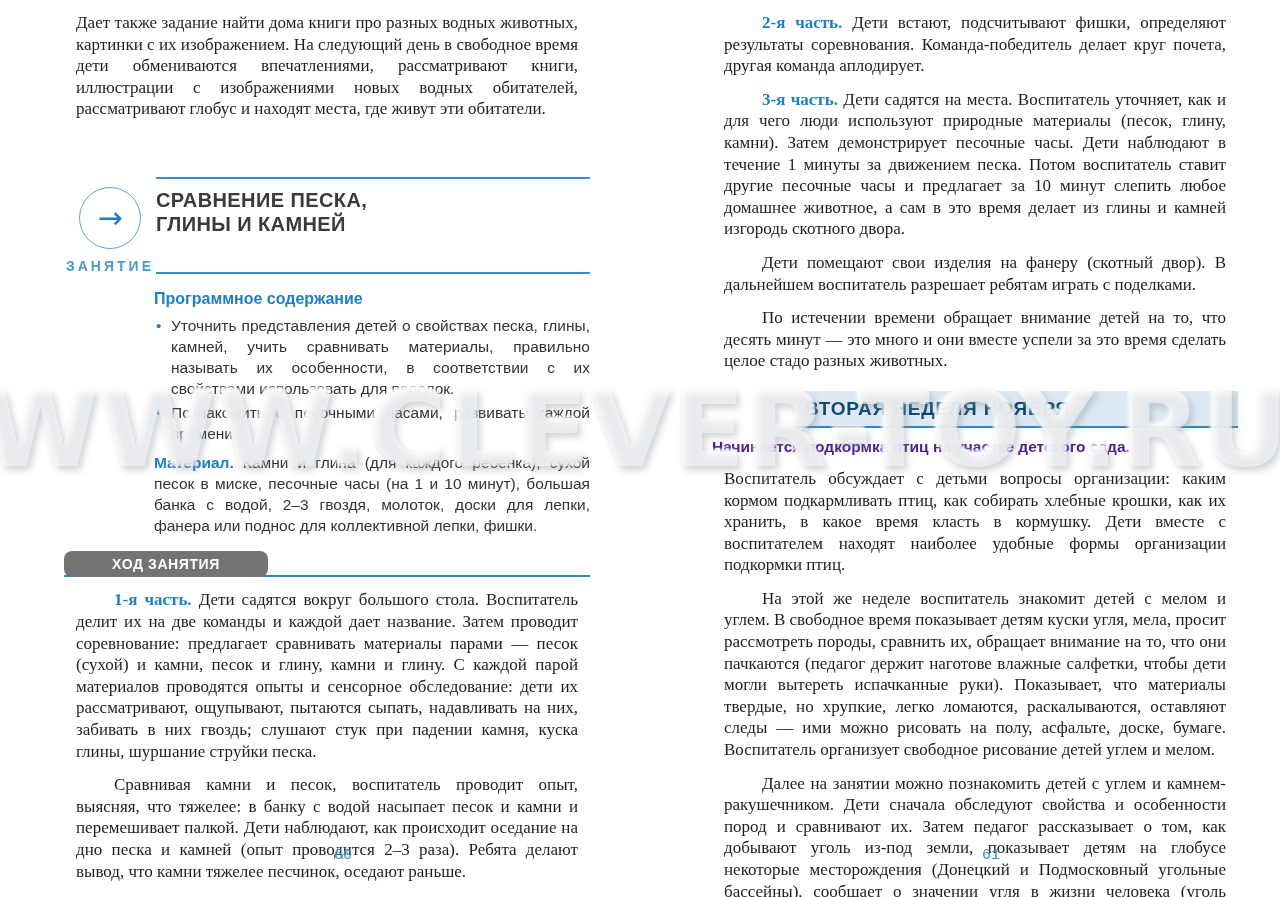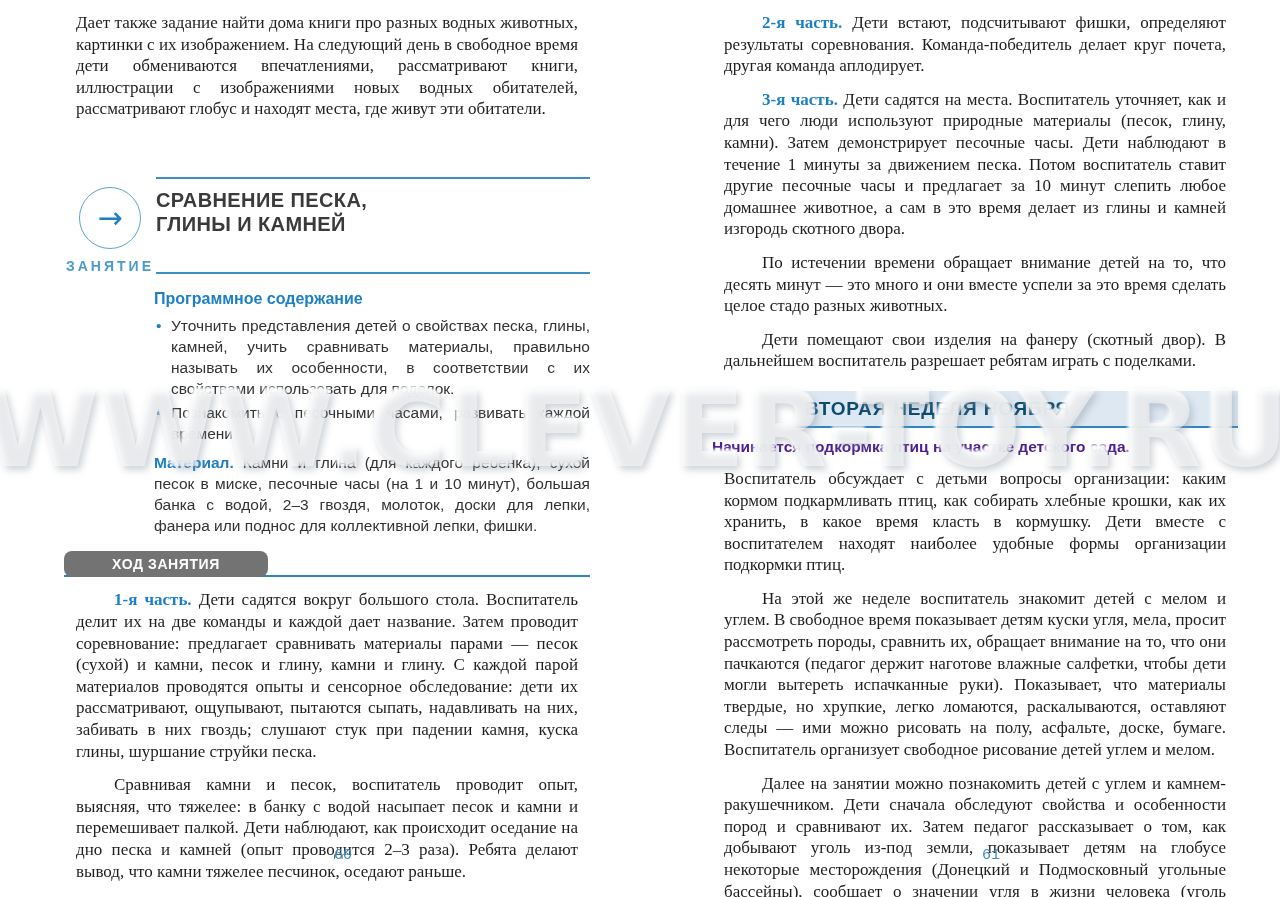--- a/index.html
+++ b/index.html
@@ -103,22 +103,22 @@
     <p class="body indent after-hod"><span class="runin">1-я часть.</span> <span>Дети садятся вокруг большого стола. Воспитатель делит их на две команды и каждой дает название. Затем проводит соревнование: предлагает сравнивать материалы парами — песок (сухой) и камни, песок и глину, камни и глину. С каждой парой материалов проводятся опыты и сенсорное обследование: дети их рассматривают, ощупывают, пытаются сыпать, надавливать на них, забивать в них гвоздь; слушают стук при падении камня, куска глины, шуршание струйки песка.</span></p>
     <p class="body indent">Сравнивая камни и песок, воспитатель проводит опыт, выясняя, что тяжелее: в банку с водой насыпает песок и камни и перемешивает палкой. Дети наблюдают, как происходит оседание на дно песка и камней (опыт проводится 2–3 раза). Ребята делают вывод, что камни тяжелее песчинок, оседают раньше.</p>
     <p class="body indent">В ходе соревнования команды отвечают по очереди, за каждый правильный ответ получают фишку. Воспитатель четко соблюдает правила соревнования.</p>
 
     <div class="pagenum">60</div>
   </div>
 
   <div class="page page-right">
     <p class="body indent intro"><span class="runin">2-я часть.</span> <span>Дети встают, подсчитывают фишки, определяют результаты соревнования. Команда-победитель делает круг почета, другая команда аплодирует.</span></p>
     <p class="body indent"><span class="runin">3-я часть.</span> <span>Дети садятся на места. Воспитатель уточняет, как и для чего люди используют природные материалы (песок, глину, камни). Затем демонстрирует песочные часы. Дети наблюдают в течение 1 минуты за движением песка. Потом воспитатель ставит другие песочные часы и предлагает за 10 минут слепить любое домашнее животное, а сам в это время делает из глины и камней изгородь скотного двора.</span></p>
+    <p class="body indent">Дети помещают свои изделия на фанеру (скотный двор). В дальнейшем воспитатель разрешает ребятам играть с поделками.</p>
     <p class="body indent">По истечении времени обращает внимание детей на то, что десять минут — это много и они вместе успели за это время сделать целое стадо разных животных.</p>
-    <p class="body indent">Дети помещают свои изделия на фанеру (скотный двор). В дальнейшем воспитатель разрешает ребятам играть с поделками.</p>
 
     <div class="week-banner">ВТОРАЯ НЕДЕЛЯ НОЯБРЯ</div>
     <div class="subtitle">Начинается подкормка птиц на участке детского сада.</div>
 
     <p class="body after-sub">Воспитатель обсуждает с детьми вопросы организации: каким кормом подкармливать птиц, как собирать хлебные крошки, как их хранить, в какое время класть в кормушку. Дети вместе с воспитателем находят наиболее удобные формы организации подкормки птиц.</p>
     <p class="body indent">На этой же неделе воспитатель знакомит детей с мелом и углем. В свободное время показывает детям куски угля, мела, просит рассмотреть породы, сравнить их, обращает внимание на то, что они пачкаются (педагог держит наготове влажные салфетки, чтобы дети могли вытереть испачканные руки). Показывает, что материалы твердые, но хрупкие, легко ломаются, раскалываются, оставляют следы — ими можно рисовать на полу, асфальте, доске, бумаге. Воспитатель организует свободное рисование детей углем и мелом.</p>
     <p class="body indent">Далее на занятии можно познакомить детей с углем и камнем-ракушечником. Дети сначала обследуют свойства и особенности пород и сравнивают их. Затем педагог рассказывает о том, как добывают уголь из-под земли, показывает детям на глобусе некоторые месторождения (Донецкий и Подмосковный угольные бассейны), сообщает о значении угля в жизни человека (уголь хорошо горит и дает много тепла, поэтому его используют для топки печей и обогрева помещений, получения электричества). Рассказывает о том, что камень-ракушечник — это горная порода, которая образовалась вблизи моря (в камне есть ракушки), его добывают и использу-</p>
 
     <div class="pagenum">61</div>
   </div>

